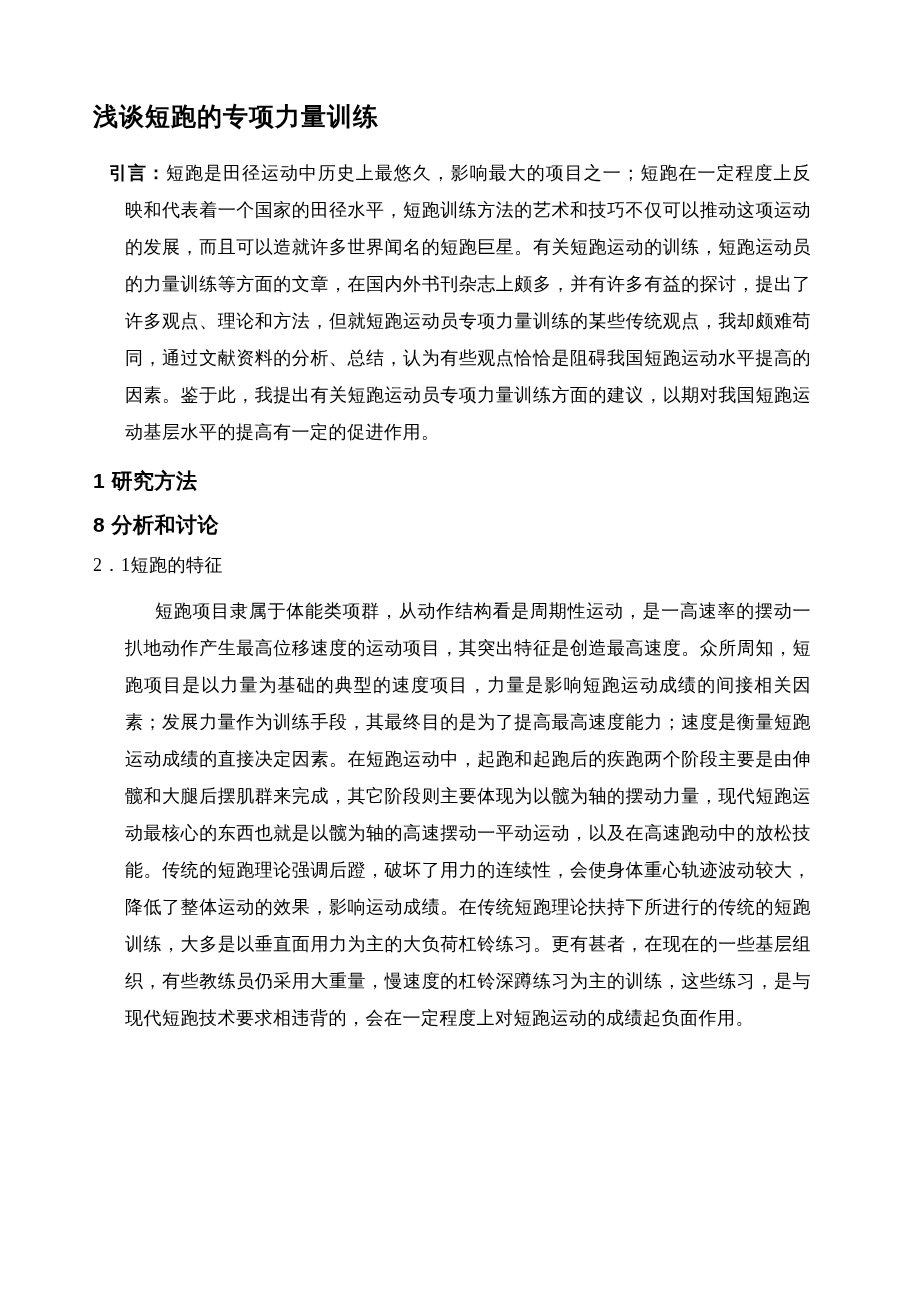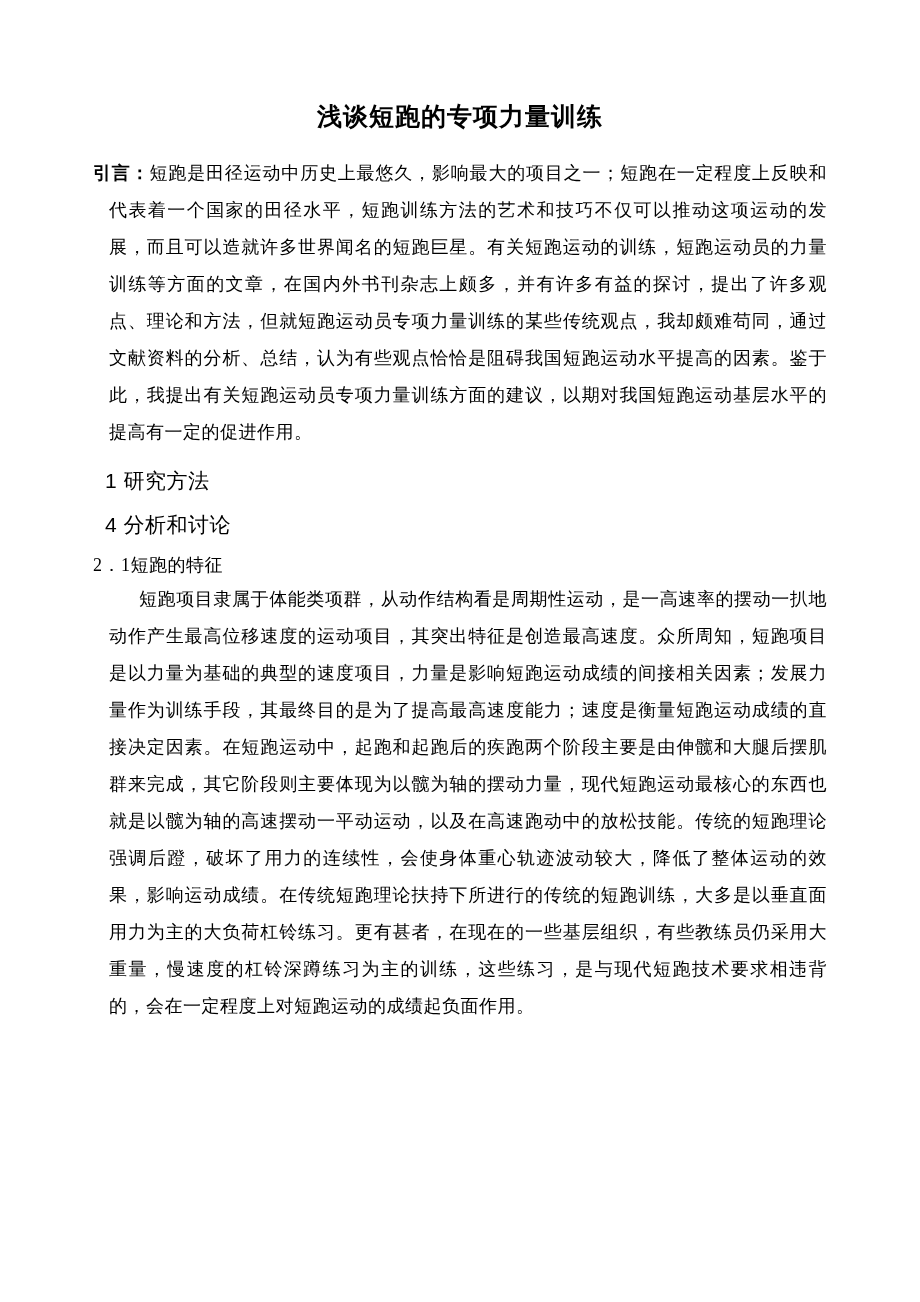--- a/index.html
+++ b/index.html
@@ -19,51 +19,50 @@
     box-sizing: border-box;
     width: 920px;
     height: 1302px;
     padding: 100px 93px 40px 93px;
     background: #ffffff;
   }
   .doc-title {
     font-family: "Liberation Sans", sans-serif;
     font-weight: bold;
     font-size: 25px;
-    text-align: center;
     margin: 0 0 22px 0;
     letter-spacing: 1px;
   }
   .para {
     font-size: 18px;
     line-height: 37px;
     text-align: justify;
-    margin: 0;
+    margin: 16px;
     letter-spacing: 0.5px;
     word-break: break-all;
     font-family: Liberation Serif, serif;
   }
   
   .hang {
     padding-left: 16px;
     text-indent: -16px;
   }
   
   .indent-first {
     padding-left: 16px;
     text-indent: 30px;
   }
   .bold {
     font-weight: bold;
   }
   .sec-heading {
     font-family: "Liberation Sans", sans-serif;
-    font-weight: normal;
+    font-weight: bold;
     font-size: 21px;
-    margin: 16px 0 12px 12px;
+    margin: 16px 0 12px 0;
     letter-spacing: 0.5px;
   }
   .sub-heading {
     font-size: 18px;
     font-weight: normal;
     margin: 14px 0 4px 0;
     letter-spacing: 0.5px;
   }
 </style>
 </head>
@@ -71,20 +70,20 @@
 
 <div class="page">
 
   <h1 class="doc-title">浅谈短跑的专项力量训练</h1>
 
   <p class="para hang"><span class="bold">引言：</span><span>短跑是田径运动中历史上最悠久，影响最大的项目之一；短跑在一定程度上反映和代表着一个国家的田径水平，短跑训练方法的艺术和技巧不仅可以推动这项运动的发展，而且可以造就许多世界闻名的短跑巨星。有关短跑运动的训练，短跑运动员的力量训练等方面的文章，在国内外书刊杂志上颇多，并有许多有益的探讨，提出了许多观点、理论和方法，但就短跑运动员专项力量训练的某些传统观点，我却颇难苟同，通过文献资料的分析、总结，认为有些观点恰恰是阻碍我国短跑运动水平提高的因素。鉴于此，我提出有关短跑运动员专项力量训练方面的建议，以期对我国短跑运动基层水平的提高有一定的促进作用。</span></p>
 
   <h2 class="sec-heading">1 研究方法</h2>
 
 
-  <h2 class="sec-heading">4 分析和讨论</h2>
+  <h2 class="sec-heading">8 分析和讨论</h2>
 
   <h3 class="sub-heading">2．1短跑的特征</h3>
 
   <p class="para indent-first">短跑项目隶属于体能类项群，从动作结构看是周期性运动，是一高速率的摆动一扒地动作产生最高位移速度的运动项目，其突出特征是创造最高速度。众所周知，短跑项目是以力量为基础的典型的速度项目，力量是影响短跑运动成绩的间接相关因素；发展力量作为训练手段，其最终目的是为了提高最高速度能力；速度是衡量短跑运动成绩的直接决定因素。在短跑运动中，起跑和起跑后的疾跑两个阶段主要是由伸髋和大腿后摆肌群来完成，其它阶段则主要体现为以髋为轴的摆动力量，现代短跑运动最核心的东西也就是以髋为轴的高速摆动一平动运动，以及在高速跑动中的放松技能。传统的短跑理论强调后蹬，破坏了用力的连续性，会使身体重心轨迹波动较大，降低了整体运动的效果，影响运动成绩。在传统短跑理论扶持下所进行的传统的短跑训练，大多是以垂直面用力为主的大负荷杠铃练习。更有甚者，在现在的一些基层组织，有些教练员仍采用大重量，慢速度的杠铃深蹲练习为主的训练，这些练习，是与现代短跑技术要求相违背的，会在一定程度上对短跑运动的成绩起负面作用。</p>
 
 
 </div>
 
 </body></html>

